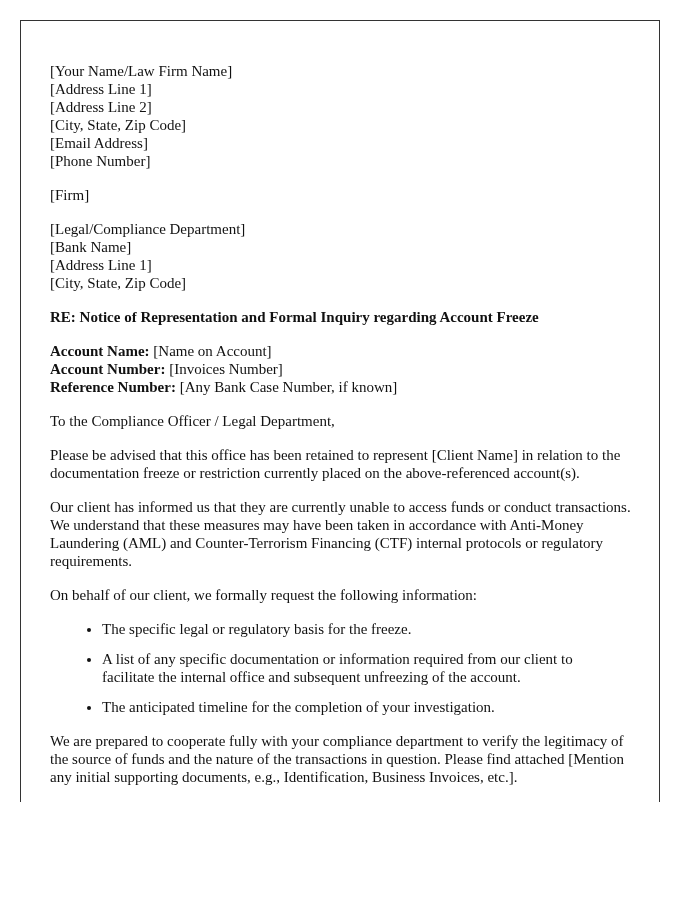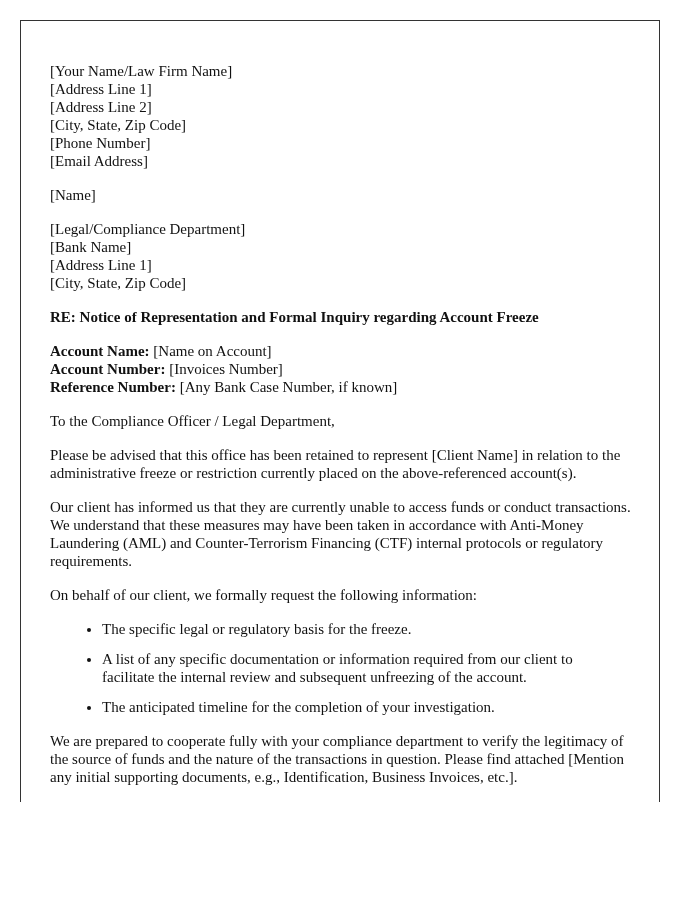--- a/index.html
+++ b/index.html
@@ -24,49 +24,49 @@
 <body>
 
 <div class="page">
   <div class="content">
 
     <div class="block">
       <span class="line">[Your Name/Law Firm Name]</span>
       <span class="line">[Address Line 1]</span>
       <span class="line">[Address Line 2]</span>
       <span class="line">[City, State, Zip Code]</span>
+      <span class="line">[Email Address]</span>
       <span class="line">[Phone Number]</span>
-      <span class="line">[Email Address]</span>
     </div>
 
-    <div class="block">[Name]</div>
+    <div class="block">[Firm]</div>
 
     <div class="block">
       <span class="line">[Legal/Compliance Department]</span>
       <span class="line">[Bank Name]</span>
       <span class="line">[Address Line 1]</span>
       <span class="line">[City, State, Zip Code]</span>
     </div>
 
     <div class="block"><b>RE: Notice of Representation and Formal Inquiry regarding Account Freeze</b></div>
 
     <div class="block">
       <span class="line"><b>Account Name:</b><span> [Name on Account]</span></span>
       <span class="line"><b>Account Number:</b><span> [Invoices Number]</span></span>
       <span class="line"><b>Reference Number:</b><span> [Any Bank Case Number, if known]</span></span>
     </div>
 
     <div class="block">To the Compliance Officer / Legal Department,</div>
 
-    <div class="block">Please be advised that this office has been retained to represent [Client Name] in relation to the administrative freeze or restriction currently placed on the above-referenced account(s).</div>
+    <div class="block">Please be advised that this office has been retained to represent [Client Name] in relation to the documentation freeze or restriction currently placed on the above-referenced account(s).</div>
     <div class="block">Our client has informed us that they are currently unable to access funds or conduct transactions. We understand that these measures may have been taken in accordance with Anti-Money Laundering (AML) and Counter-Terrorism Financing (CTF) internal protocols or regulatory requirements.</div>
     <div class="block">On behalf of our client, we formally request the following information:</div>
 
     <ul>
       <li>The specific legal or regulatory basis for the freeze.</li>
-      <li>A list of any specific documentation or information required from our client to facilitate the internal review and subsequent unfreezing of the account.</li>
+      <li>A list of any specific documentation or information required from our client to facilitate the internal office and subsequent unfreezing of the account.</li>
       <li>The anticipated timeline for the completion of your investigation.</li>
     </ul>
 
     <div class="block">We are prepared to cooperate fully with your compliance department to verify the legitimacy of the source of funds and the nature of the transactions in question. Please find attached [Mention any initial supporting documents, e.g., Identification, Business Invoices, etc.].</div>
 
   </div>
 </div>
 
 </body></html>

